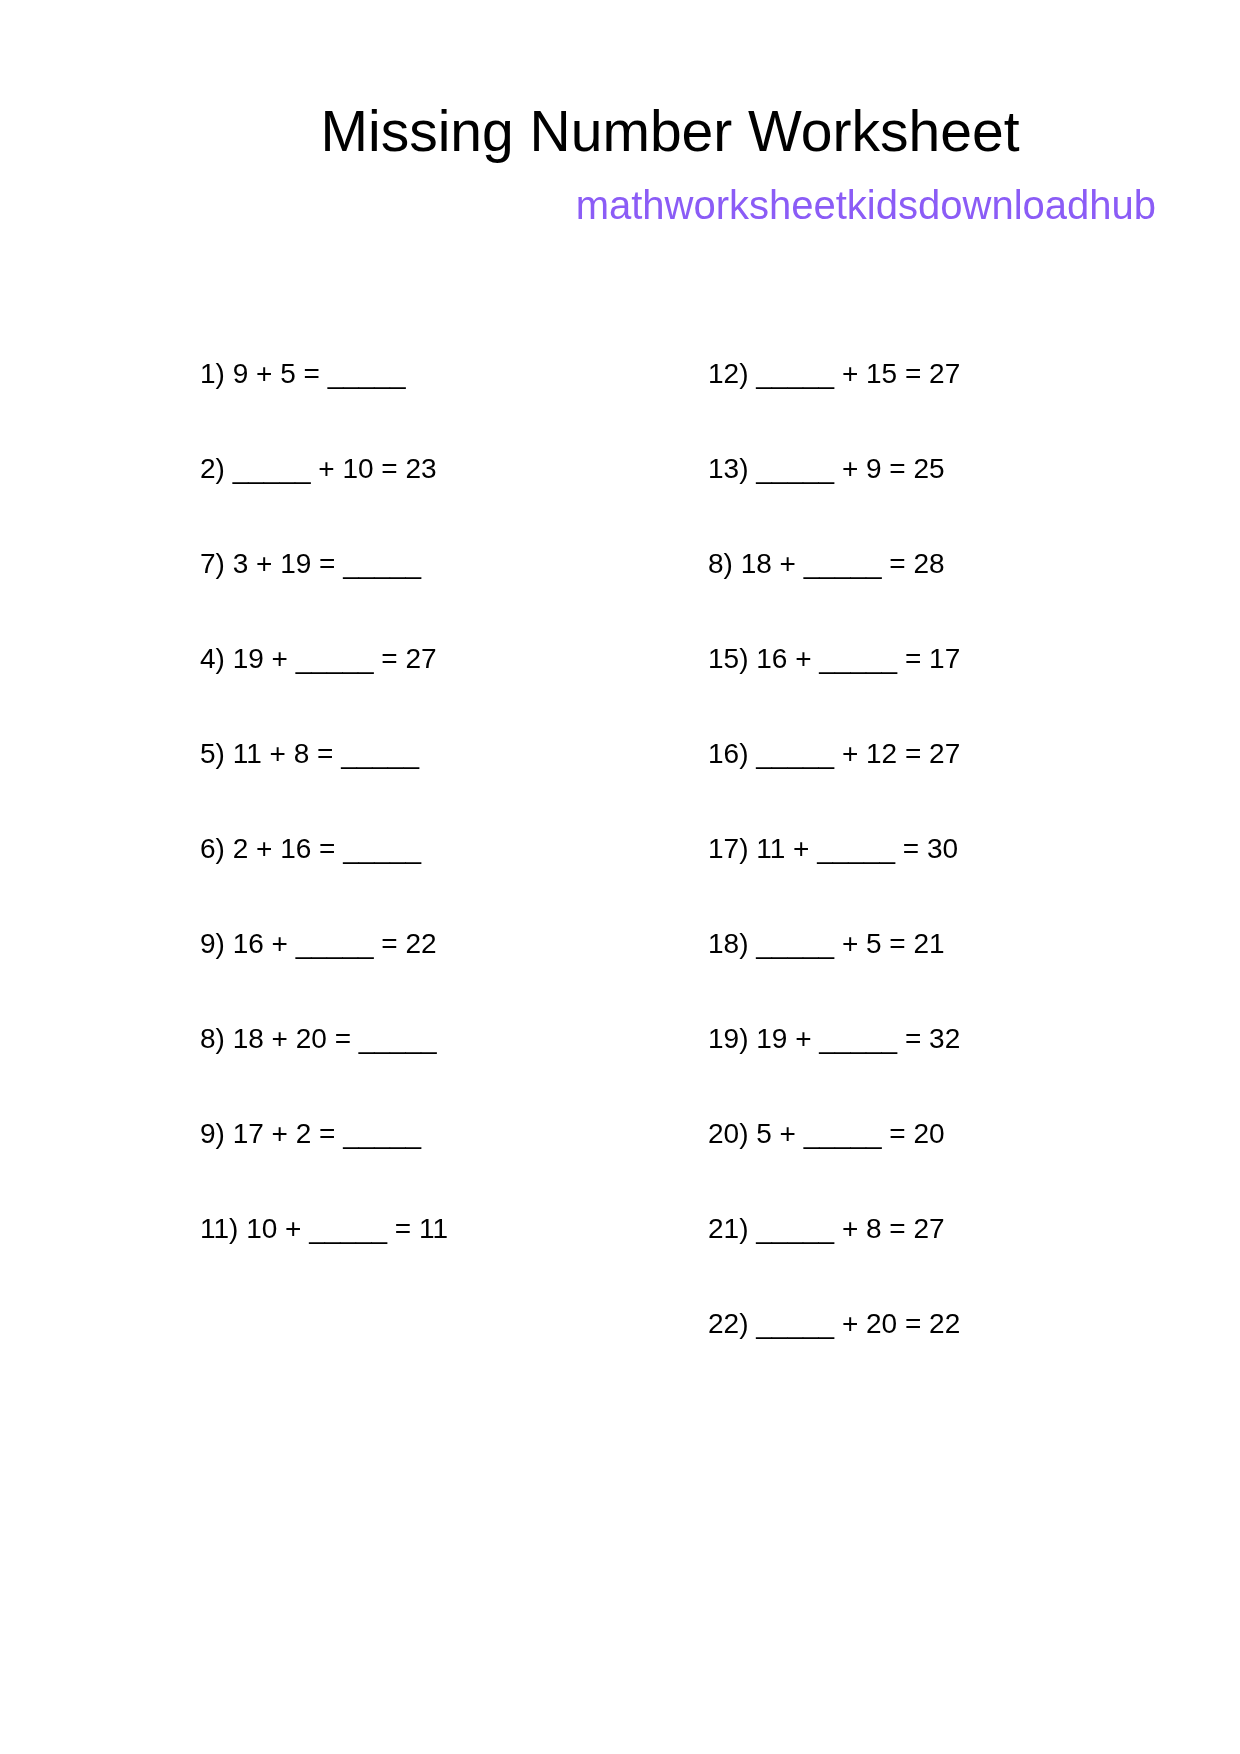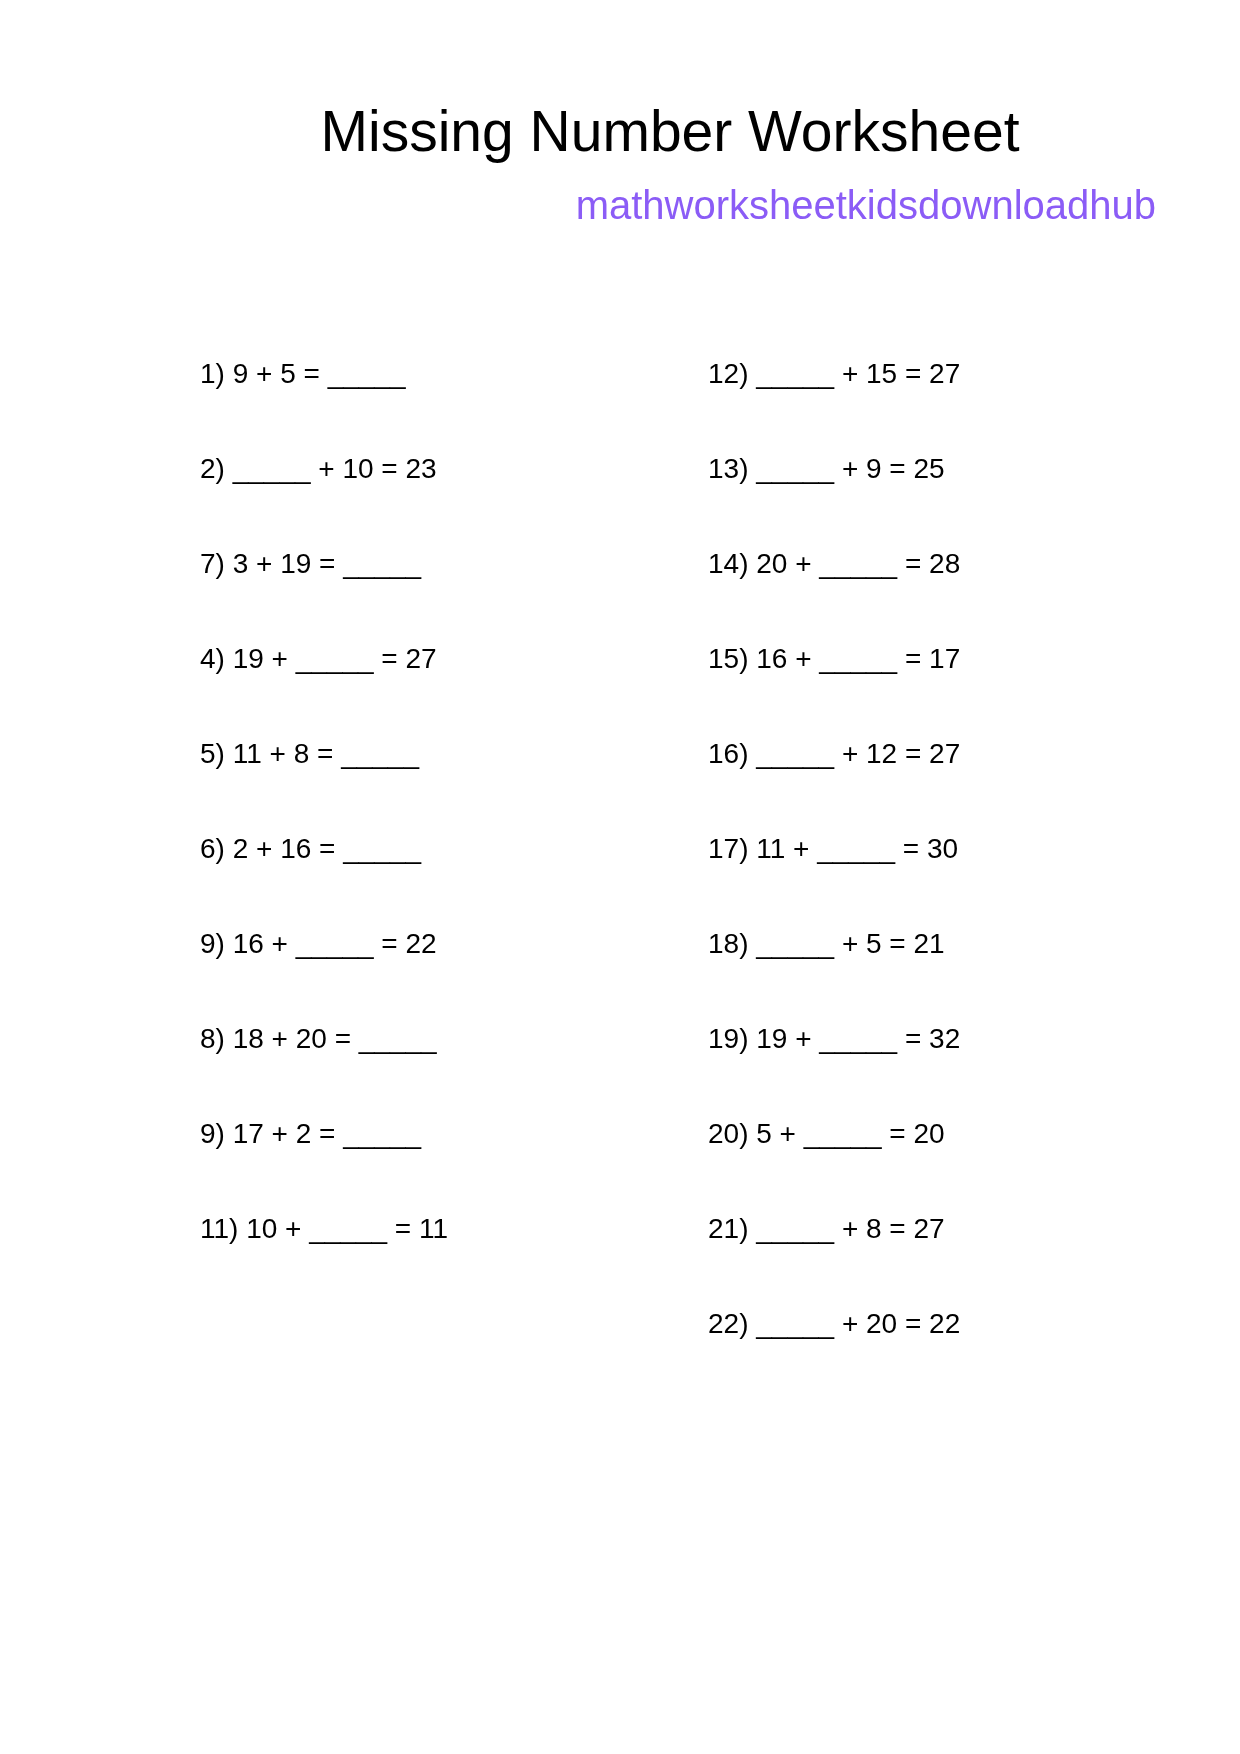--- a/index.html
+++ b/index.html
@@ -63,21 +63,21 @@
   <div class="problem">6) 2 + 16 = _____</div>
   <div class="problem">9) 16 + _____ = 22</div>
   <div class="problem">8) 18 + 20 = _____</div>
   <div class="problem">9) 17 + 2 = _____</div>
   <div class="problem">11) 10 + _____ = 11</div>
 </div>
 
 <div class="column col-right">
   <div class="problem">12) _____ + 15 = 27</div>
   <div class="problem">13) _____ + 9 = 25</div>
-  <div class="problem">14) 20 + _____ = 28</div>
+  <div class="problem">8) 18 + _____ = 28</div>
   <div class="problem">15) 16 + _____ = 17</div>
   <div class="problem">16) _____ + 12 = 27</div>
   <div class="problem">17) 11 + _____ = 30</div>
   <div class="problem">18) _____ + 5 = 21</div>
   <div class="problem">19) 19 + _____ = 32</div>
   <div class="problem">20) 5 + _____ = 20</div>
   <div class="problem">21) _____ + 8 = 27</div>
   <div class="problem">22) _____ + 20 = 22</div>
 </div>
 

